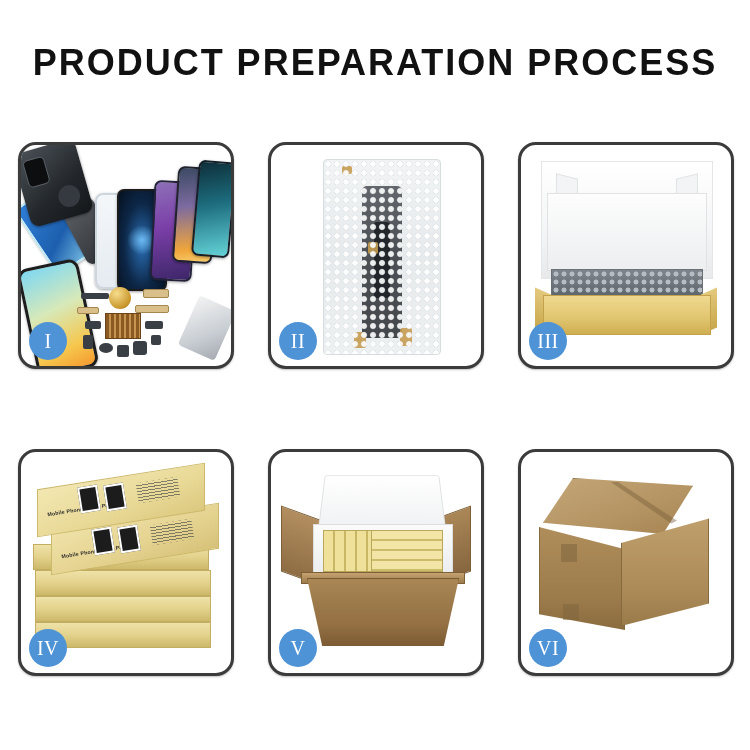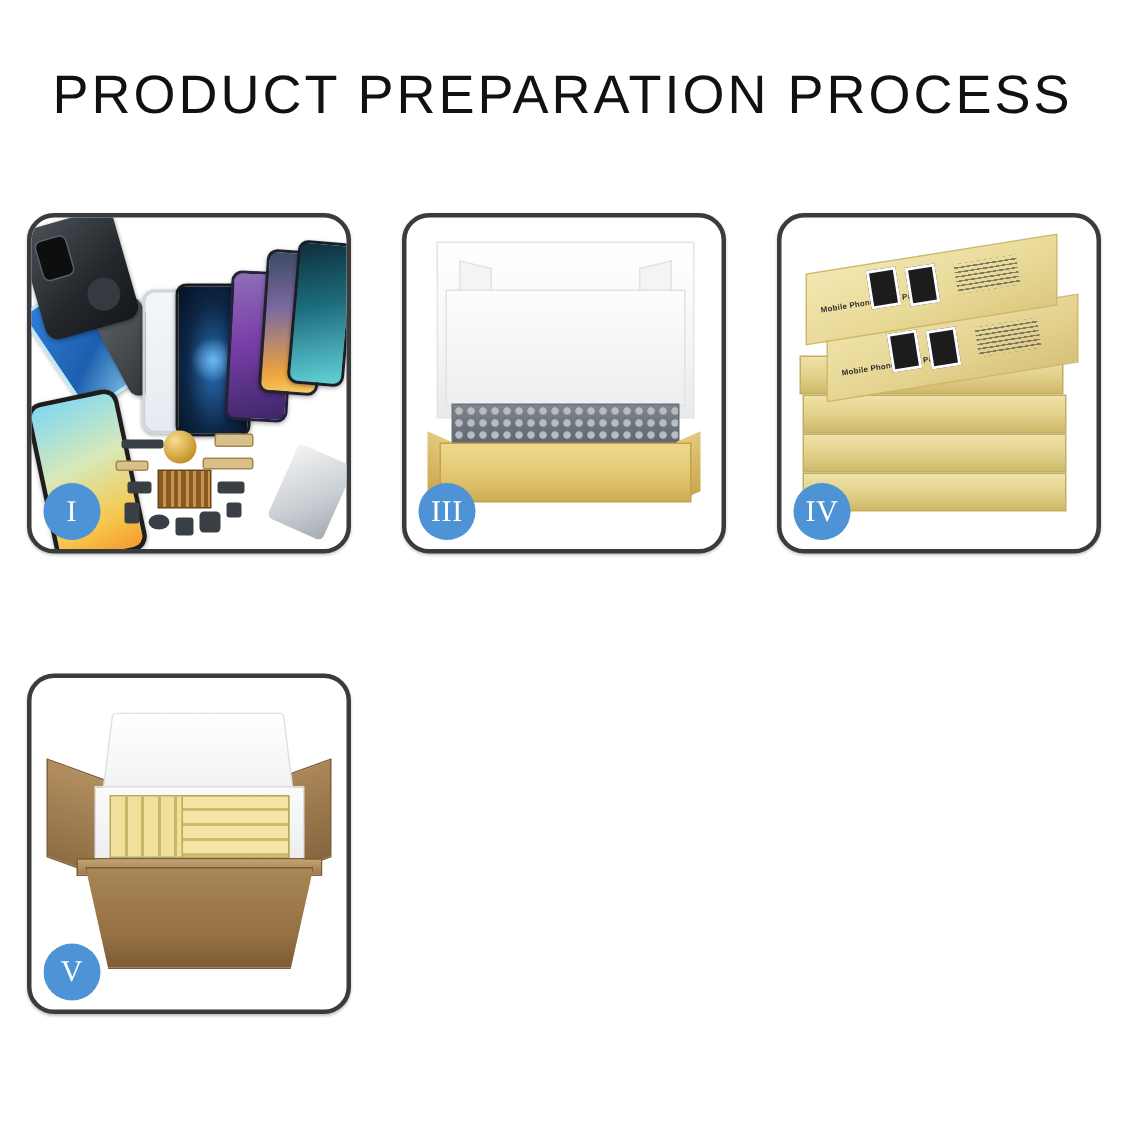--- a/index.html
+++ b/index.html
@@ -16,21 +16,21 @@
   
   #header {
     position: absolute;
     top: 0; left: 0; right: 0;
     height: 130px;
     text-align: center;
   }
   #page-title {
     margin-top: 42px;
     font-size: 36px;
-    font-weight: 400;
+    font-weight: 700;
     letter-spacing: 2.0px;
     color: #111111;
     font-family: "Liberation Sans", sans-serif;
     white-space: nowrap;
   }
   #page-subtitle {
     margin-top: 10px;
     font-size: 15.5px;
     font-weight: 400;
     letter-spacing: 0.2px;
@@ -415,20 +415,34 @@
       <div class="chip" style="left:124px;top:176px;width:18px;height:8px;"></div>
       <div class="chip" style="left:130px;top:190px;width:10px;height:10px;"></div>
       <div class="p1-flex" style="left:122px;top:144px;width:26px;height:9px;"></div>
       <div class="p1-flex" style="left:114px;top:160px;width:34px;height:8px;"></div>
       <div class="p1-flex" style="left:56px;top:162px;width:22px;height:7px;"></div>
       <div class="p1-tool"></div>
       <div class="badge">I</div>
     </div>
   </div>
 
+  <div class="panel">
+    <div class="stage">
+      <div class="p2-bag">
+        <div class="p2-part"></div>
+        <div class="p2-neck"></div>
+        <div class="p2-tab" style="left:18px;top:6px;width:10px;height:8px;"></div>
+        <div class="p2-tab" style="left:44px;top:82px;width:10px;height:12px;"></div>
+        <div class="p2-tab" style="left:30px;top:172px;width:12px;height:16px;"></div>
+        <div class="p2-tab" style="left:76px;top:168px;width:12px;height:18px;"></div>
+        <div class="p2-bubbles"></div>
+      </div>
+      <div class="badge">II</div>
+    </div>
+  </div>
 
   <div class="panel">
     <div class="stage">
       <div class="p3-lidwhite">
         <div class="p3-lidflapL"></div>
         <div class="p3-lidflapR"></div>
       </div>
       <div class="p3-foamfront"></div>
       <div class="p3-grey-fill"></div>
       <div class="p3-boxleft"></div>
@@ -469,14 +483,25 @@
       <div class="p5-lidfoam"></div>
       <div class="p5-foambox"></div>
       <div class="p5-contents"></div>
       <div class="p5-contents2"></div>
       <div class="p5-rim"></div>
       <div class="p5-front"></div>
       <div class="badge">V</div>
     </div>
   </div>
 
+  <div class="panel">
+    <div class="stage">
+      <div class="p6-top"></div>
+      <div class="p6-left"></div>
+      <div class="p6-right"></div>
+      <div class="p6-seam"></div>
+      <div class="p6-tape1"></div>
+      <div class="p6-tape2"></div>
+      <div class="badge">VI</div>
+    </div>
+  </div>
 
 </div>
 
 </body></html>

